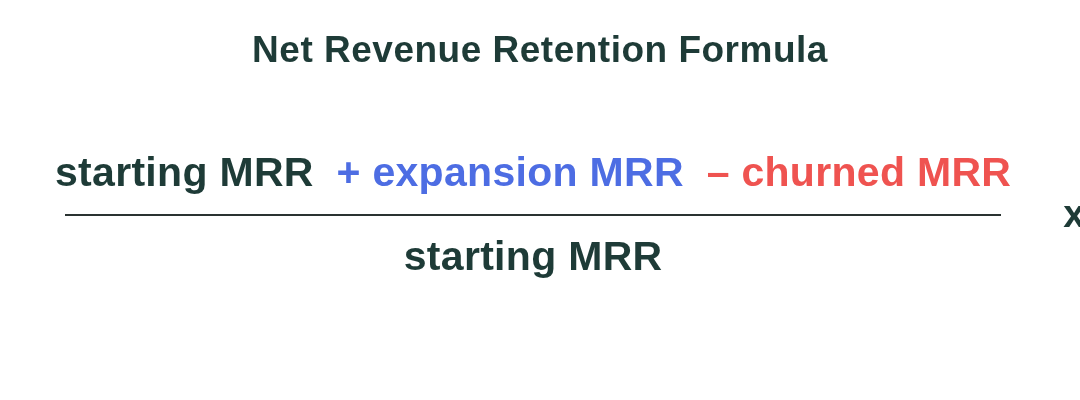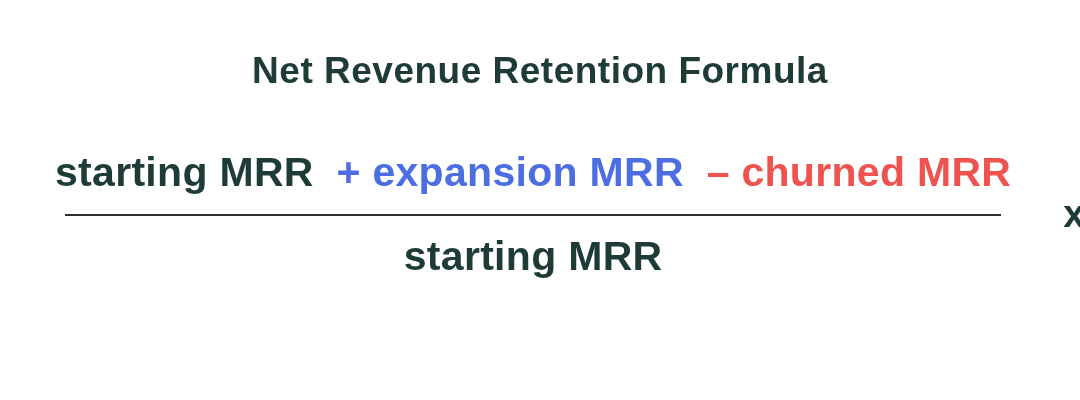--- a/index.html
+++ b/index.html
@@ -10,21 +10,21 @@
   .canvas {
     position: relative;
     width: 1080px;
     height: 400px;
     background: #ffffff;
     overflow: hidden;
     font-family: "Liberation Sans", sans-serif;
   }
   .title {
     position: absolute;
-    top: 50px;
+    top: 29px;
     left: 0;
     width: 100%;
     text-align: center;
     font-size: 37px;
     font-weight: 700;
     letter-spacing: 0.5px;
     white-space: nowrap;
   }
   .formula-row {
     position: absolute;

